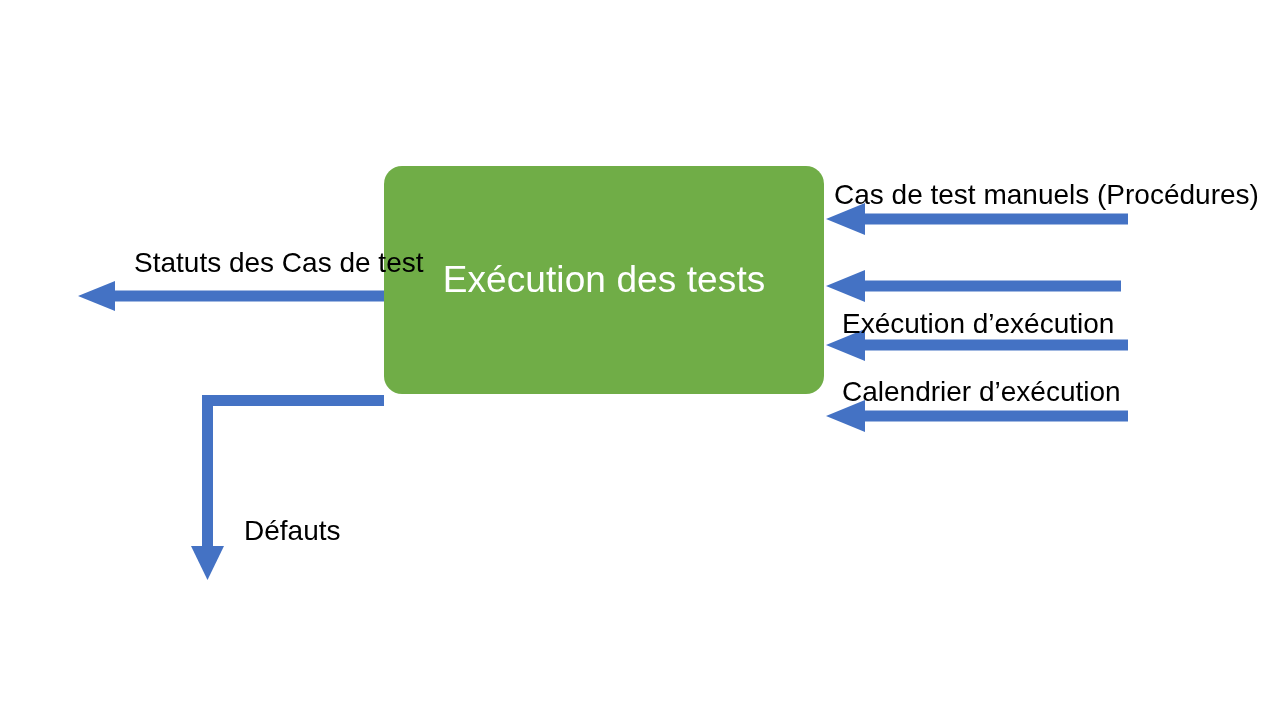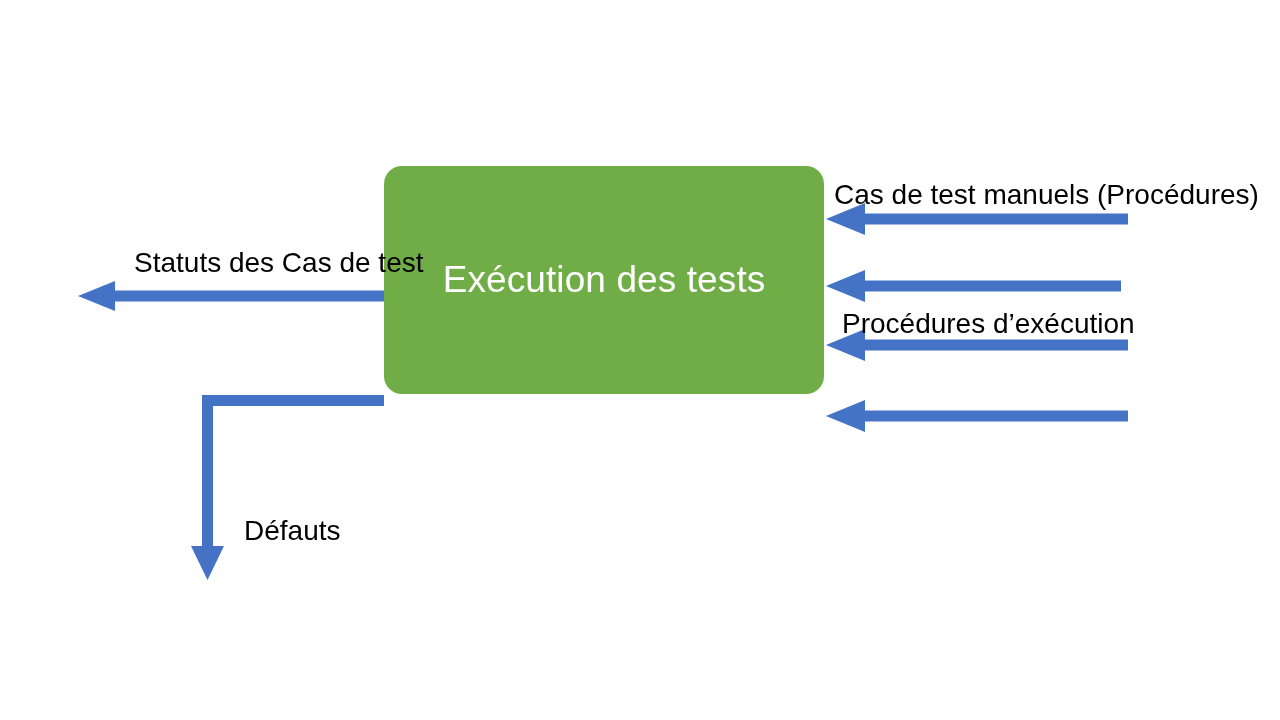--- a/index.html
+++ b/index.html
@@ -107,20 +107,21 @@
     </g>
   </svg>
 
   <div class="process-box">
     <span class="process-box-label">Exécution des tests</span>
   </div>
 
   <div class="flow-label label-manual-cases">Cas de test manuels (Procédures)</div>
 
 
-  <div class="flow-label label-prereqs">Procédures d’exécution</div>
+  <div class="flow-label label-prereqs">Exécution d’exécution</div>
 
+  <div class="flow-label label-schedule">Calendrier d’exécution</div>
 
   <div class="flow-label label-statuses">Statuts des Cas de test</div>
 
   <div class="flow-label label-defects">Défauts</div>
 
 </div>
 
 </body></html>

